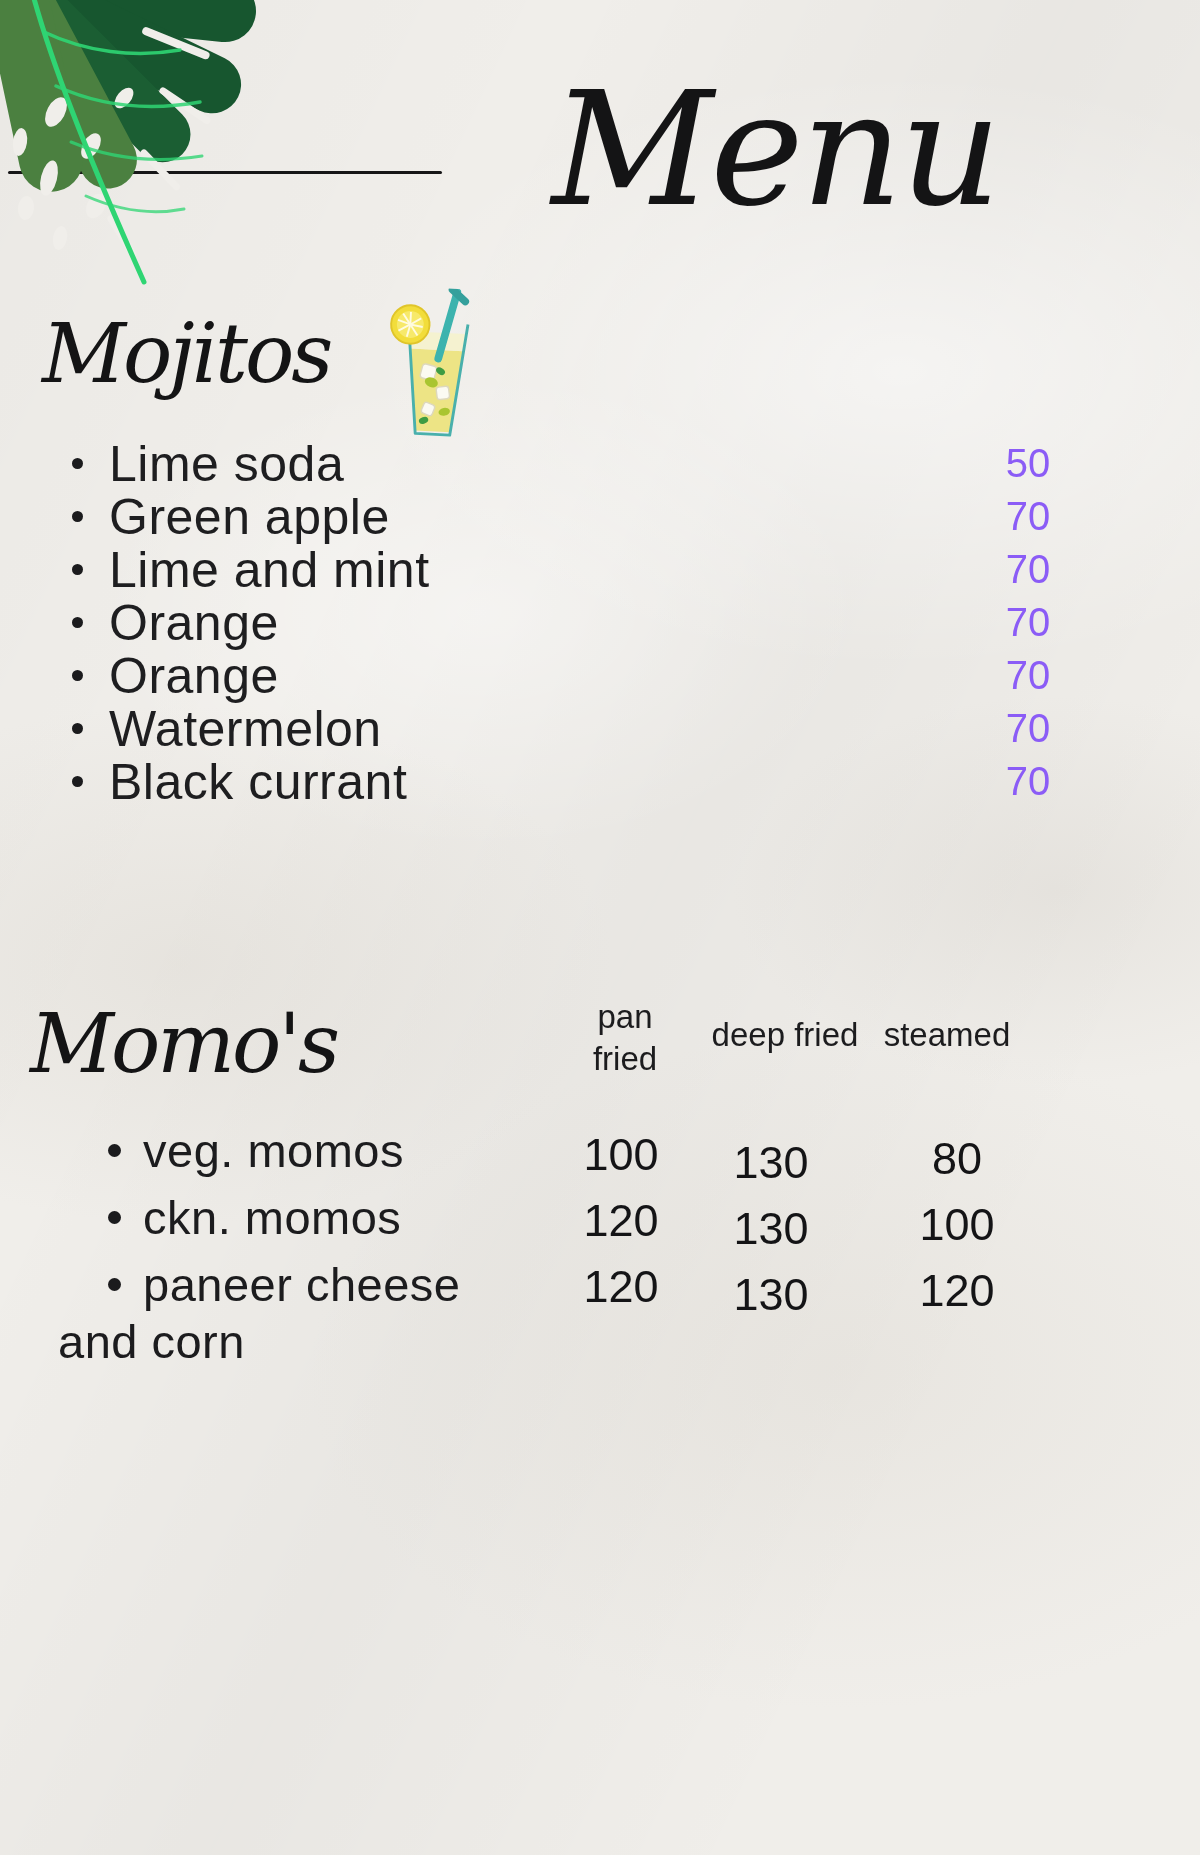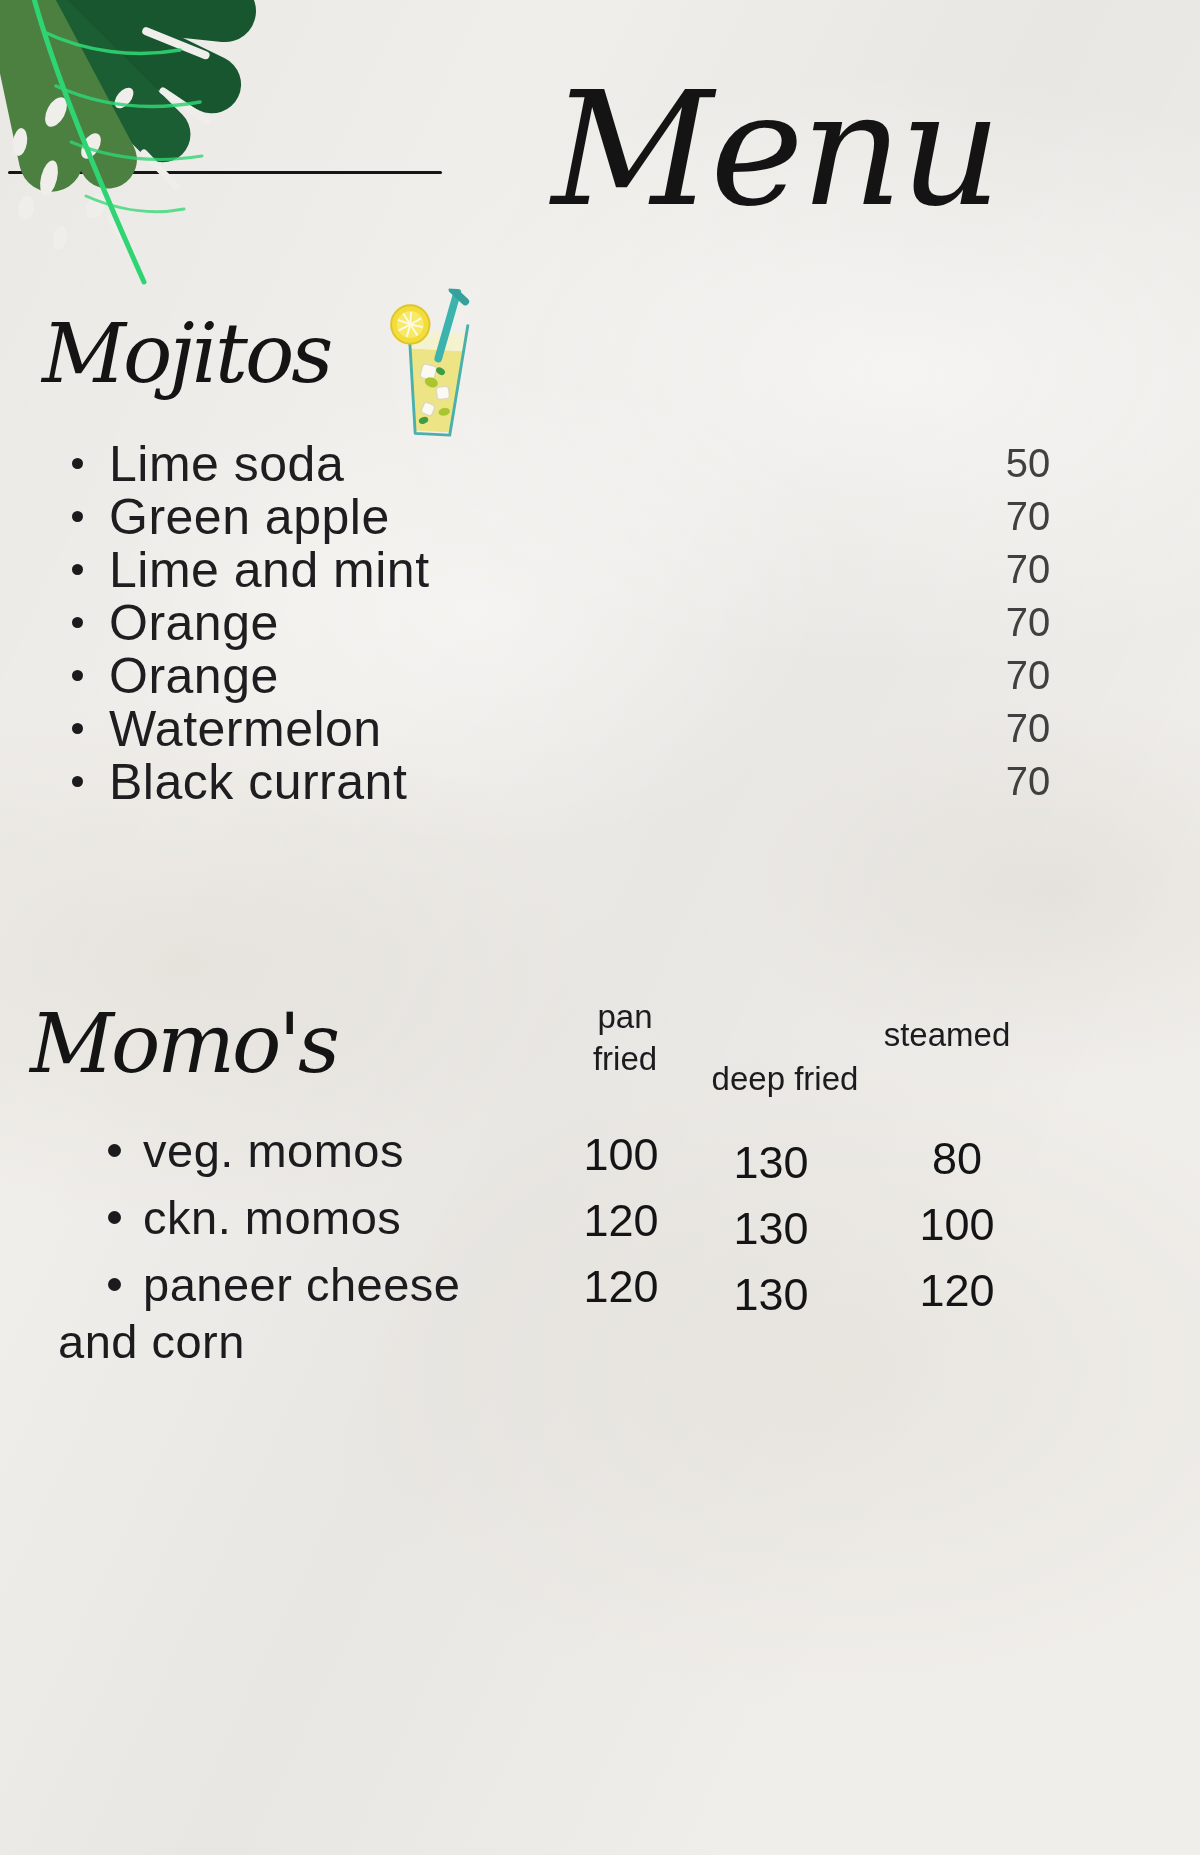--- a/index.html
+++ b/index.html
@@ -55,31 +55,31 @@
     font-size:50px;color:#1e1e20;letter-spacing:.5px;
   }
   .dot{
     width:11px;height:11px;border-radius:50%;background:#1b1b1d;
     display:inline-block;flex:0 0 auto;
   }
   .mojito-list .dot{margin-left:12px;margin-right:26px;}
   .mojito-prices{
     position:absolute;left:980px;top:437px;width:96px;text-align:center;
   }
-  .mojito-prices div{height:53px;line-height:53px;font-size:40px;color:#404040;}
+  .mojito-prices div{height:53px;line-height:53px;font-size:40px;color:#8b5cf6;}
   
   .momos-head{
     position:absolute;left:30px;top:968px;height:150px;
     font-size:82px;display:flex;align-items:center;
   }
   .col-head{
     position:absolute;font-size:33px;color:#1c1c1e;text-align:center;line-height:42px;
   }
   .col-head.pan{left:573px;top:996px;width:104px;}
-  .col-head.deep{left:688px;top:1058px;width:194px;}
+  .col-head.deep{left:688px;top:1014px;width:194px;}
   .col-head.steam{left:872px;top:1014px;width:150px;}
   .momo-list{
     position:absolute;left:58px;top:1122px;width:438px;margin:0;padding:0;list-style:none;
   }
   .momo-list li{
     font-size:47px;color:#1c1c1e;line-height:57px;margin-bottom:10px;letter-spacing:.5px;
   }
   .momo-list .dot{width:13px;height:13px;margin:0 22px 8px 50px;vertical-align:middle;}
   .price-col{position:absolute;text-align:center;}
   .price-col div{height:66px;line-height:66px;font-size:45px;color:#141416;}

